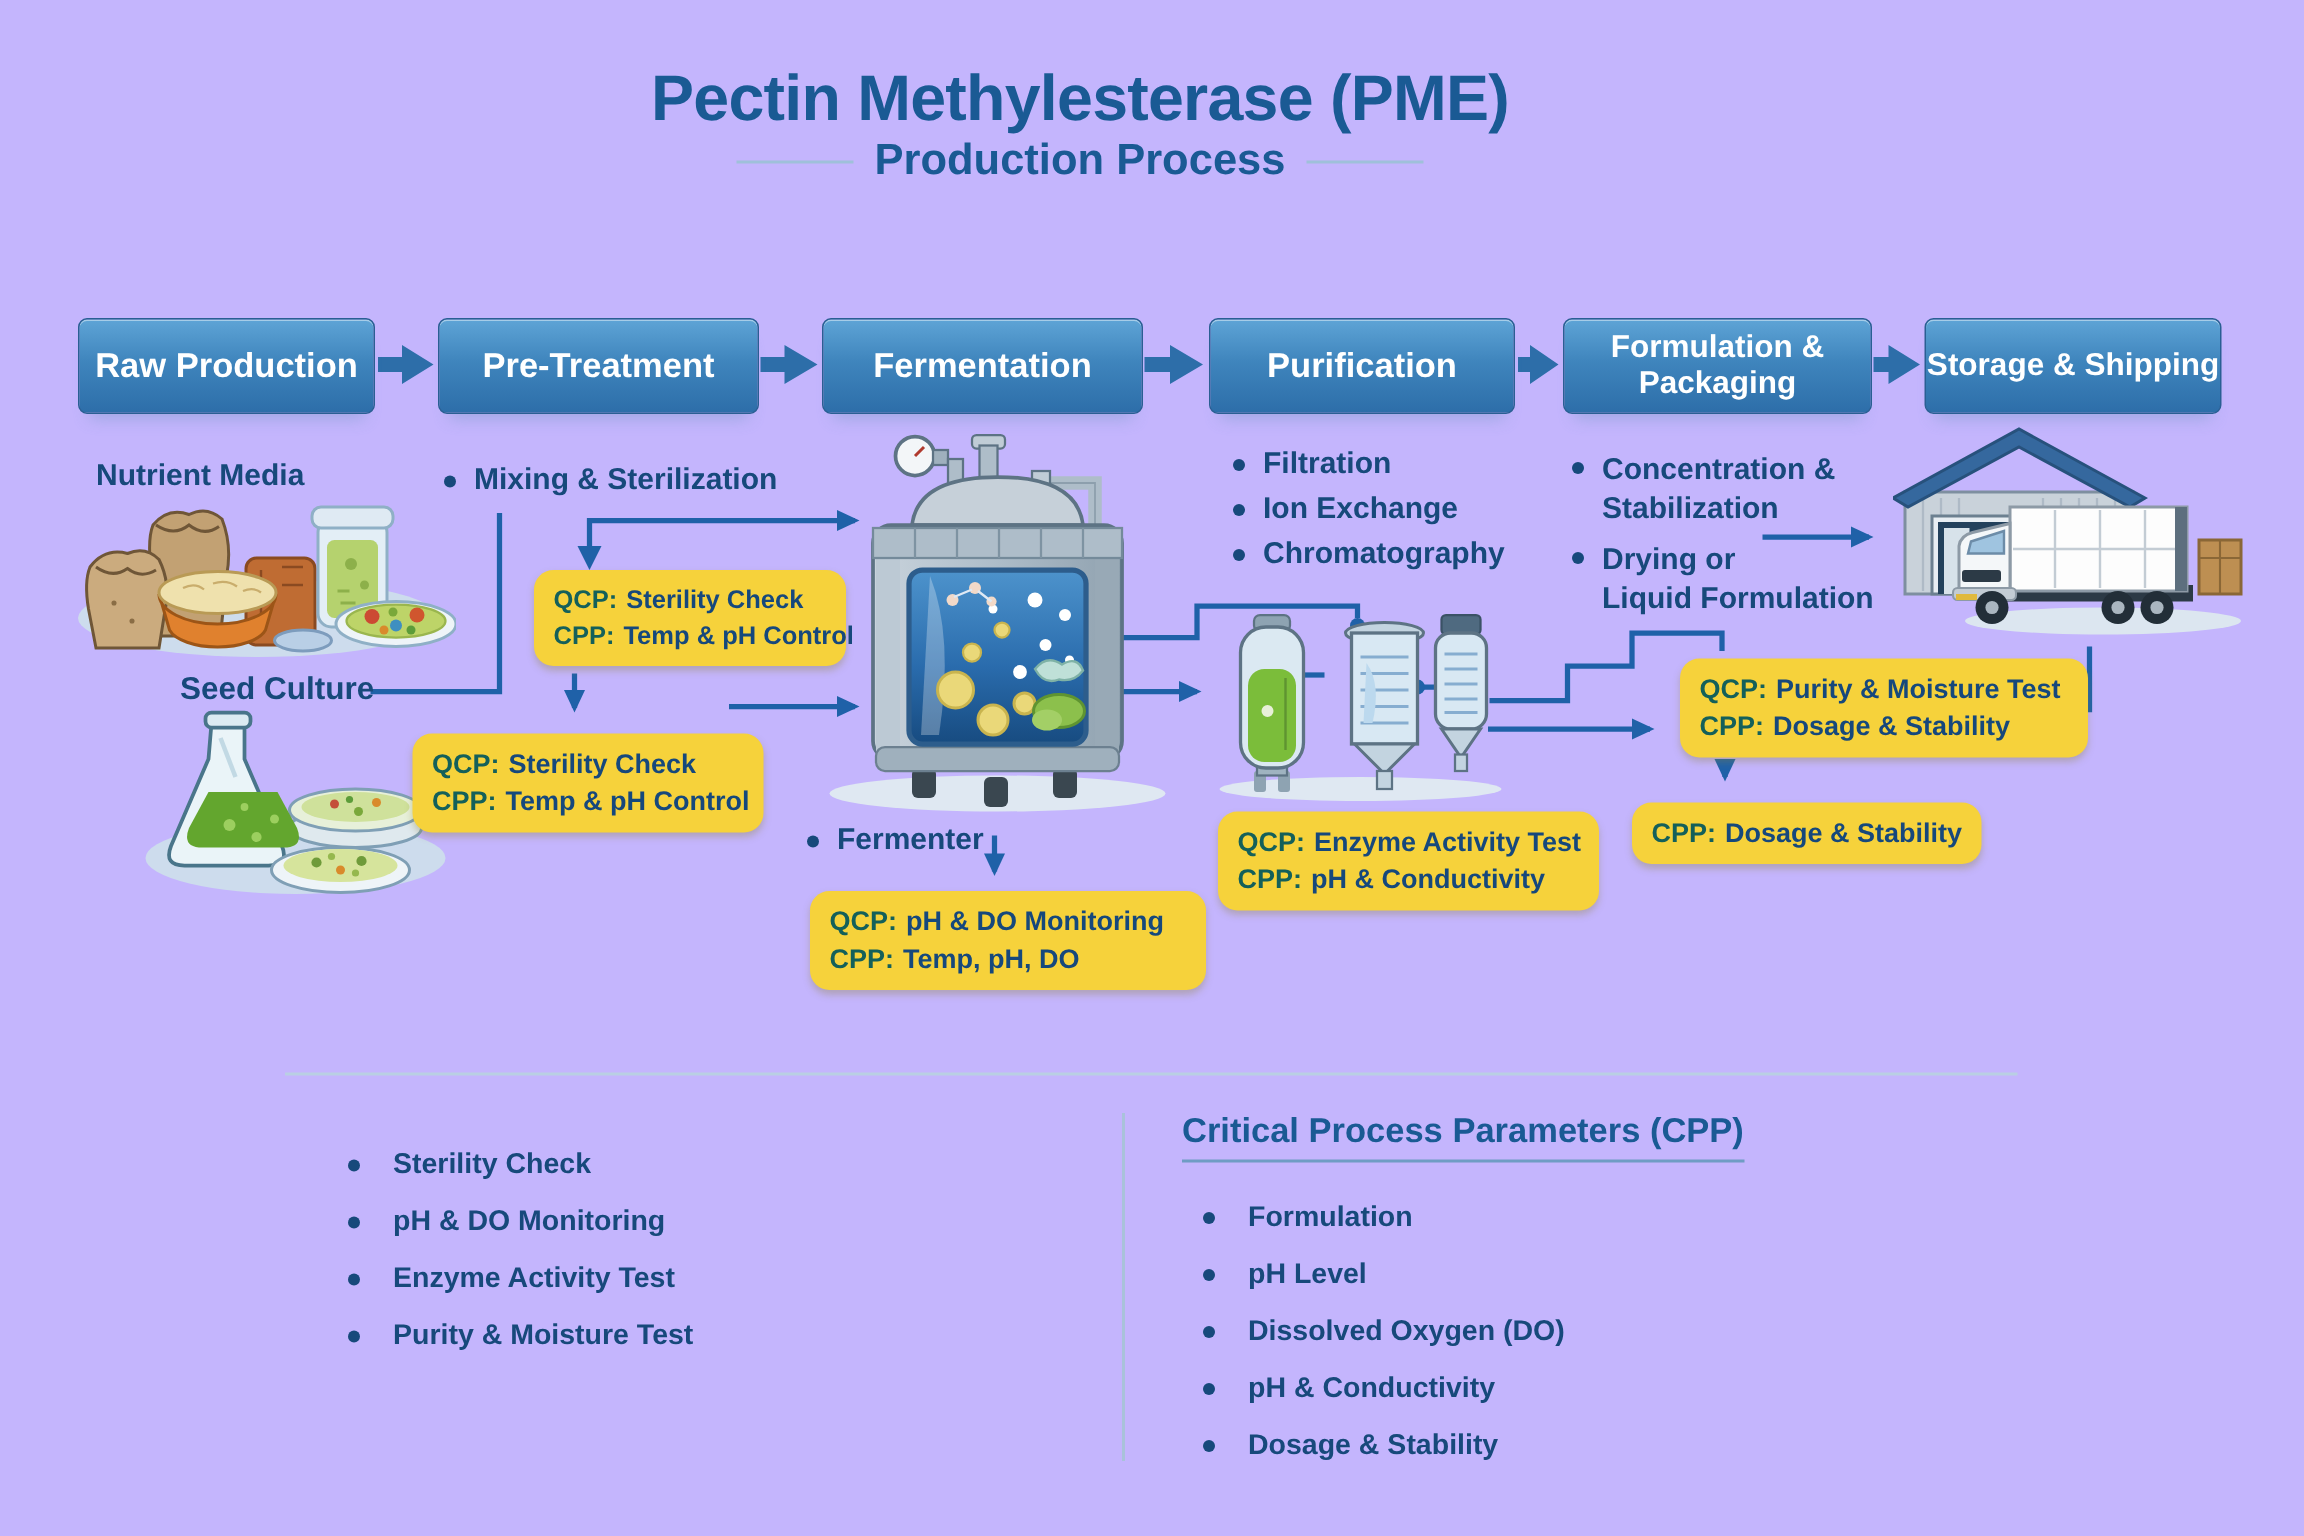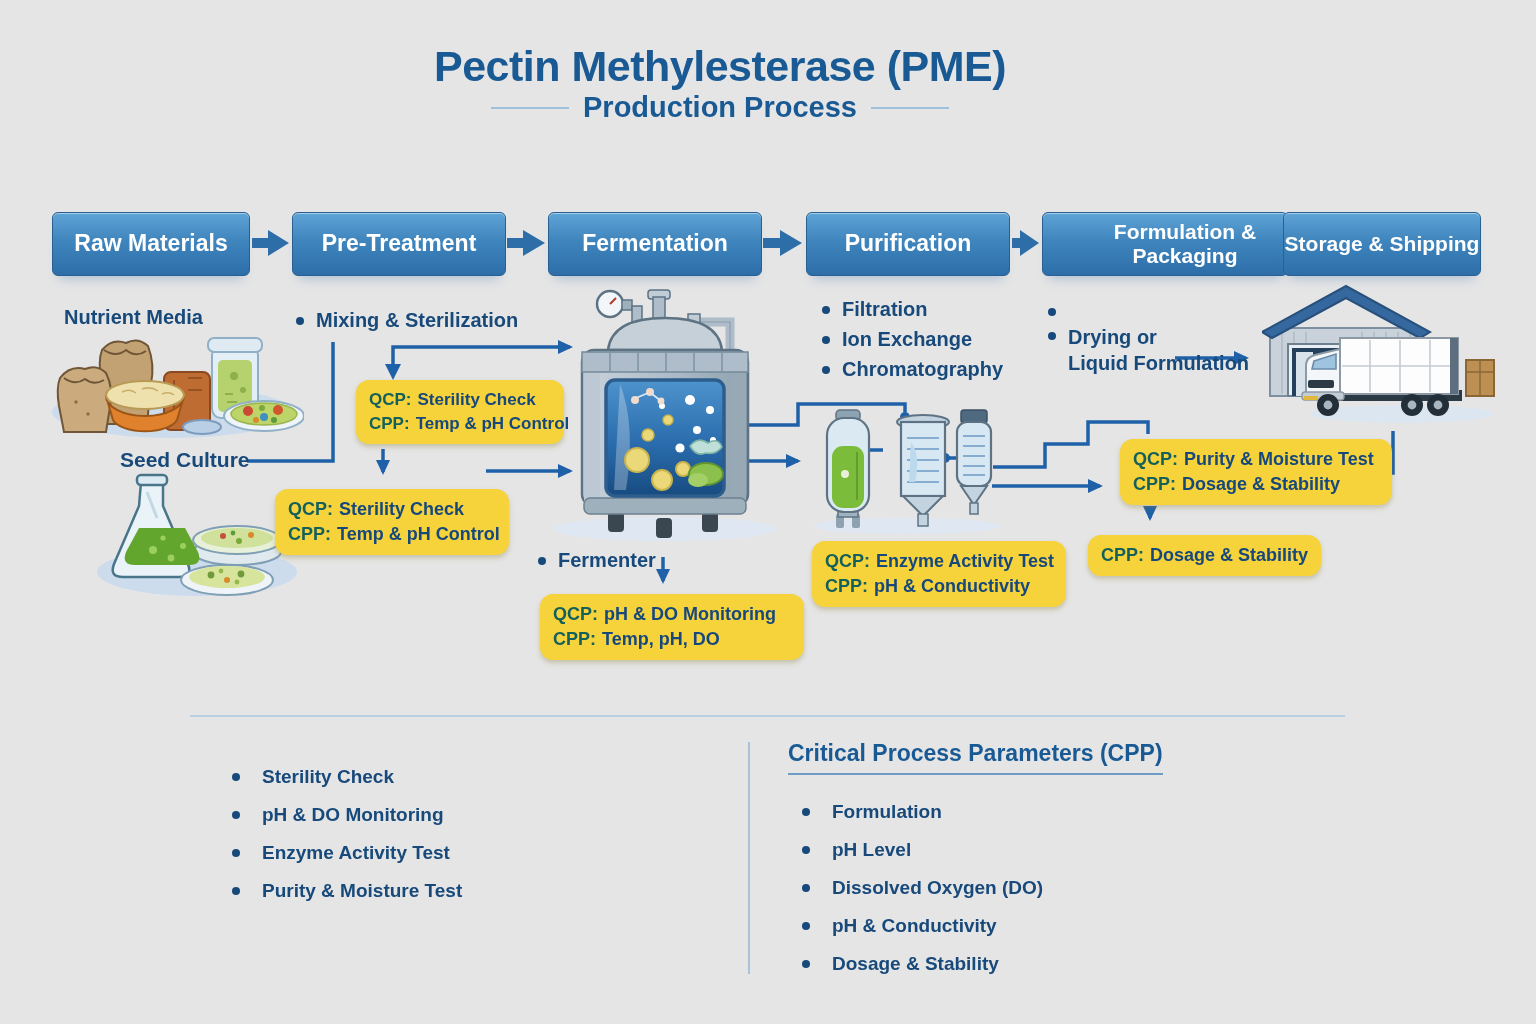--- a/index.html
+++ b/index.html
@@ -1,16 +1,16 @@
 <!DOCTYPE html>
 <html><head>
 <meta charset="utf-8">
 <style>
   html,body{margin:0;padding:0;background:#fff;}
-  .canvas{position:relative;width:1536px;height:1024px;background:#e5e5e5;overflow:hidden;
+  .canvas{position:relative;width:1536px;height:1024px;background:#c4b5fd;overflow:hidden;
           font-family:"Liberation Sans",sans-serif;}
 
   
   .title-block{position:absolute;left:300px;top:42px;width:840px;text-align:center;z-index:5;}
   .title-main{font-size:43px;font-weight:700;color:#1a5a94;letter-spacing:-0.5px;}
   .title-sub-row{display:flex;align-items:center;justify-content:center;}
   .title-sub{font-size:29px;font-weight:700;color:#1a5a94;margin:0 14px;}
   .sub-line{width:78px;height:2px;background:#9fc0da;}
 
   
@@ -92,25 +92,25 @@
 
   <div class="title-block">
     <div class="title-main">Pectin Methylesterase (PME)</div>
     <div class="title-sub-row">
       <div class="sub-line"></div>
       <div class="title-sub">Production Process</div>
       <div class="sub-line"></div>
     </div>
   </div>
 
-  <div class="stage fs23" style="left:52px;width:196px;">Raw Materials</div>
+  <div class="stage fs23" style="left:52px;width:196px;">Raw Production</div>
   <div class="stage fs23" style="left:292px;width:212px;">Pre-Treatment</div>
   <div class="stage fs23" style="left:548px;width:212px;">Fermentation</div>
   <div class="stage fs23" style="left:806px;width:202px;">Purification</div>
-  <div class="stage fs21 pre" style="left:1042px;width:204px;padding-left:40px;">Formulation &amp; Packaging</div>
+  <div class="stage fs21 pre" style="left:1042px;width:204px;">Formulation &amp; Packaging</div>
   <div class="stage fs21" style="left:1283px;width:196px;">Storage &amp; Shipping</div>
 
   <div class="lbl" style="left:64px;top:306px;font-size:20px;">Nutrient Media</div>
 
   <svg class="illu" style="left:42px;top:328px;" width="262" height="115" viewBox="0 0 262 115">
     <ellipse cx="130" cy="84" rx="120" ry="26" fill="#cddced"></ellipse>
     <path d="M60,22 q10,-12 24,-7 q12,-6 22,3 q7,18 3,38 l-4,40 h-40 l-6,-42 q-3,-22 1,-32 z" fill="#c2a173" stroke="#6f5637" stroke-width="2"></path>
     <path d="M62,22 q12,8 22,0 q10,8 20,1" fill="none" stroke="#6f5637" stroke-width="2"></path>
     <path d="M18,50 q10,-13 25,-9 q12,-5 21,4 q8,16 4,34 l-4,25 h-42 l-5,-26 q-3,-18 1,-28 z" fill="#cbab7e" stroke="#6f5637" stroke-width="2"></path>
     <path d="M22,50 q11,8 21,1 q9,7 19,1" fill="none" stroke="#6f5637" stroke-width="2"></path>
@@ -287,20 +287,22 @@
   </svg>
 
   <div class="qbox" style="left:812px;top:541px;width:228px;font-size:18px;">
     <div class="qline"><span class="qk">QCP:</span><span class="qv">Enzyme Activity Test</span></div>
     <div class="qline"><span class="qk">CPP:</span><span class="qv">pH &amp; Conductivity</span></div>
   </div>
 
   <div class="lbl" style="left:1048px;top:300px;font-size:20px;">
     <div class="bullet-row" style="margin-bottom:8px;">
         <span class="dot" style="margin-top:8px;"></span>
+        <span class="pre" style="line-height:26px;">Concentration &amp;
+Stabilization</span>
       </div>
     <div class="bullet-row">
         <span class="dot" style="margin-top:8px;"></span>
         <span class="pre" style="line-height:26px;">Drying or
 Liquid Formulation</span>
       </div>
   </div>
 
   <div class="qbox" style="left:1120px;top:439px;width:246px;font-size:18px;">
     <div class="qline"><span class="qk">QCP:</span><span class="qv">Purity &amp; Moisture Test</span></div>

